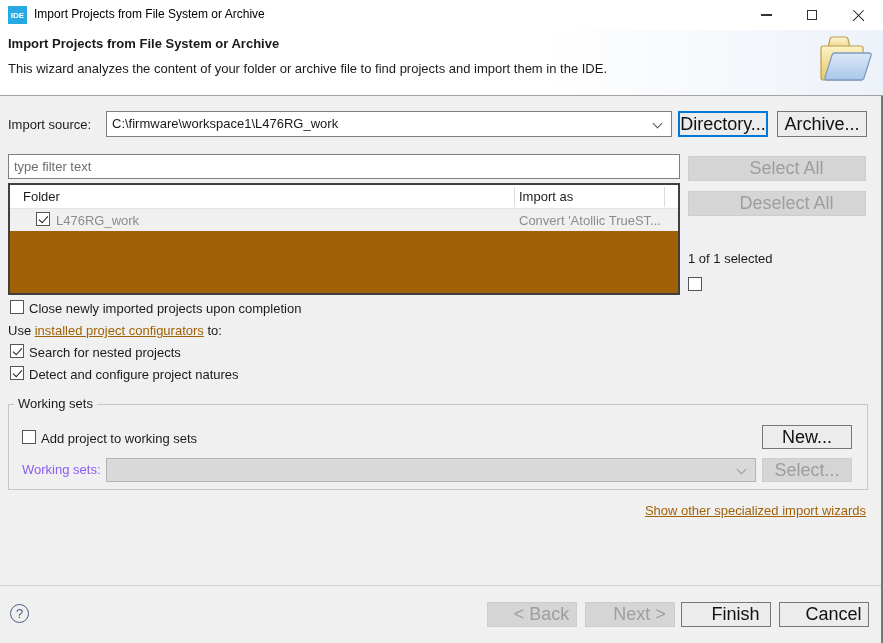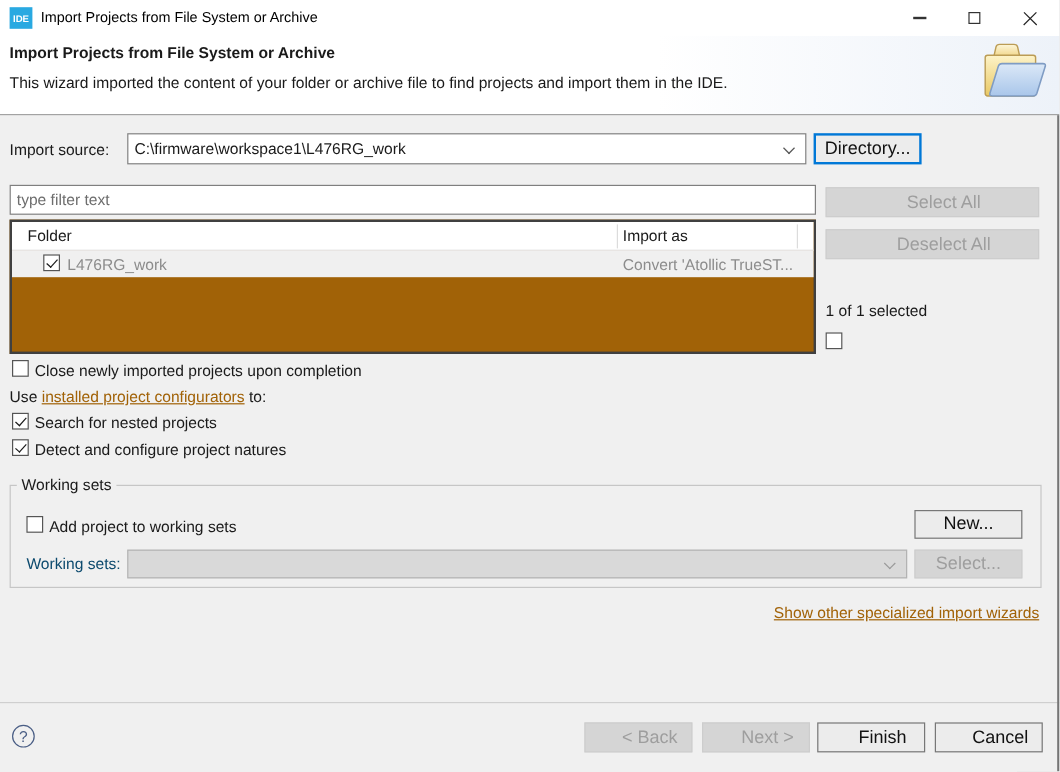--- a/index.html
+++ b/index.html
@@ -29,21 +29,21 @@
     position:absolute; left:0; top:30px; width:883px; height:66px;
     background:linear-gradient(to right, #ffffff 62%, #edf2f9 100%);
     border-bottom:1px solid #a3a3a3;
   }
   .h-title { position:absolute; left:8px; top:6px; font-weight:bold; font-size:13px; }
   .h-desc  { position:absolute; left:8px; top:31px; font-size:13px; }
   .h-icon { position:absolute; left:816px; top:4px; }
   
   .btn {
     position:absolute; height:26px; width:90px; background:#ececec;
-    border:1px solid #777; text-align:center; line-height:24px; font-size:15px; color:#111;
+    border:1px solid #777; text-align:center; line-height:24px; font-size:18px; color:#111;
   }
   .btn.focused { border:2px solid #0078d7; line-height:22px; }
   .btn.sm { height:25px; line-height:23px;padding-left:19px; }
   .btn.disabled { background:#d5d5d5; border:1px solid #cdcdcd; color:#9e9e9e; }
   .field { position:absolute; background:#fff; border:1px solid #7f7f7f; }
   .combo-text { position:absolute; left:5px; top:4px; white-space:nowrap; }
   .chev { position:absolute; width:7px; height:7px; border-right:1.4px solid #555; border-bottom:1.4px solid #555; transform:rotate(45deg); }
   .chev.dis { border-color:#9a9a9a; }
   .cb { position:absolute; width:14px; height:14px; background:#fff; border:1px solid #555; }
   .cb[data-checked="true"]::after {
@@ -90,21 +90,21 @@
     <div class="cap-btn cap-max">
         <span class="glyph-max"></span>
       </div>
     <div class="cap-btn cap-close">
         <span class="glyph-x"></span>
       </div>
   </div>
 
   <div class="header">
     <div class="h-title">Import Projects from File System or Archive</div>
-    <div class="h-desc">This wizard imported the content of your folder or archive file to find projects and import them in the IDE.</div>
+    <div class="h-desc">This wizard analyzes the content of your folder or archive file to find projects and import them in the IDE.</div>
     <div class="h-icon">
       <svg width="58" height="54" viewBox="0 0 58 54">
         <defs>
           <linearGradient id="gB" x1="0" y1="0" x2="0" y2="1">
             <stop offset="0" stop-color="#fdf3c9"></stop>
               <stop offset="1" stop-color="#e9c863"></stop>
           </linearGradient>
           <linearGradient id="gT" x1="0" y1="0" x2="0" y2="1">
             <stop offset="0" stop-color="#fdf6d8"></stop>
               <stop offset="1" stop-color="#f0d382"></stop>
@@ -120,20 +120,21 @@
       </svg>
     </div>
   </div>
 
   <span class="lbl" style="left:8px; top:117px;">Import source:</span>
   <div class="field" style="left:106px; top:111px; width:566px; height:26px;text-align:right;">
     <span class="combo-text">C:\firmware\workspace1\L476RG_work</span>
     <span class="chev" style="right:10px; top:8px;"></span>
   </div>
   <div class="btn focused" style="left:678px; top:111px;">Directory...</div>
+  <div class="btn" style="left:777px; top:111px;">Archive...</div>
 
   <input class="filter" type="text" placeholder="type filter text" style="">
 
   <div class="ptable">
     <div class="thead">
       <span class="th-folder">Folder</span>
       <span class="col-div" style="left:504px;"></span>
       <span class="th-import">Import as</span>
       <span class="col-div" style="left:654px;"></span>
     </div>
@@ -158,21 +159,21 @@
   <span class="lbl" style="left:29px; top:345px;">Search for nested projects</span>
 
   <span class="cb" style="left:10px; top:366px;" data-checked="true"></span>
   <span class="lbl" style="left:29px; top:367px;">Detect and configure project natures</span>
 
   <div class="group"></div>
   <span class="legend lbl">Working sets</span>
   <span class="cb" style="left:22px; top:430px;" data-checked="false"></span>
   <span class="lbl" style="left:41px; top:431px;">Add project to working sets</span>
   <div class="btn" style="left:762px; top:425px; width:90px; height:24px; line-height:22px;">New...</div>
-  <span class="lbl" style="left:22px; top:462px; color:#0c4a6e;">Working sets:</span>
+  <span class="lbl" style="left:22px; top:462px; color:#8b5cf6;">Working sets:</span>
   <div class="combo-dis" style="left:106px; top:458px; width:650px; height:24px;">
     <span class="chev dis" style="right:10px; top:7px;"></span>
   </div>
   <div class="btn disabled" style="left:762px; top:458px; width:90px; height:24px; line-height:22px;">Select...</div>
 
   <span class="lbl link" style="right:17px; top:503px; left:auto; position:absolute;">Show other specialized import wizards</span>
 
   <div class="sep"></div>
   <div class="help">
       <span>?</span>

